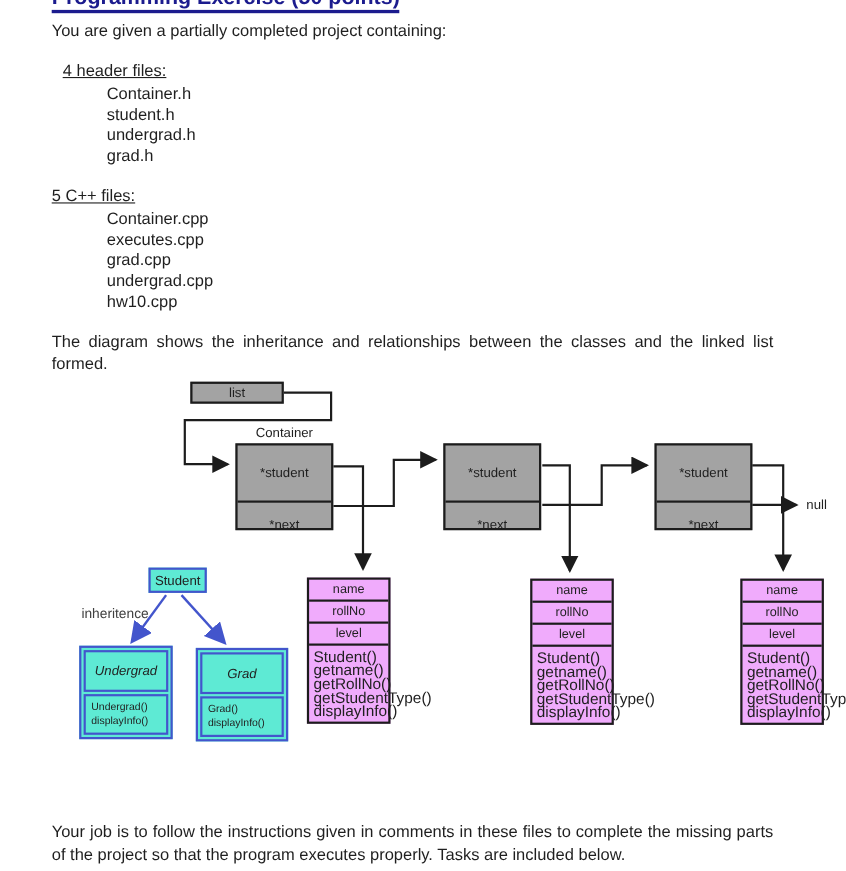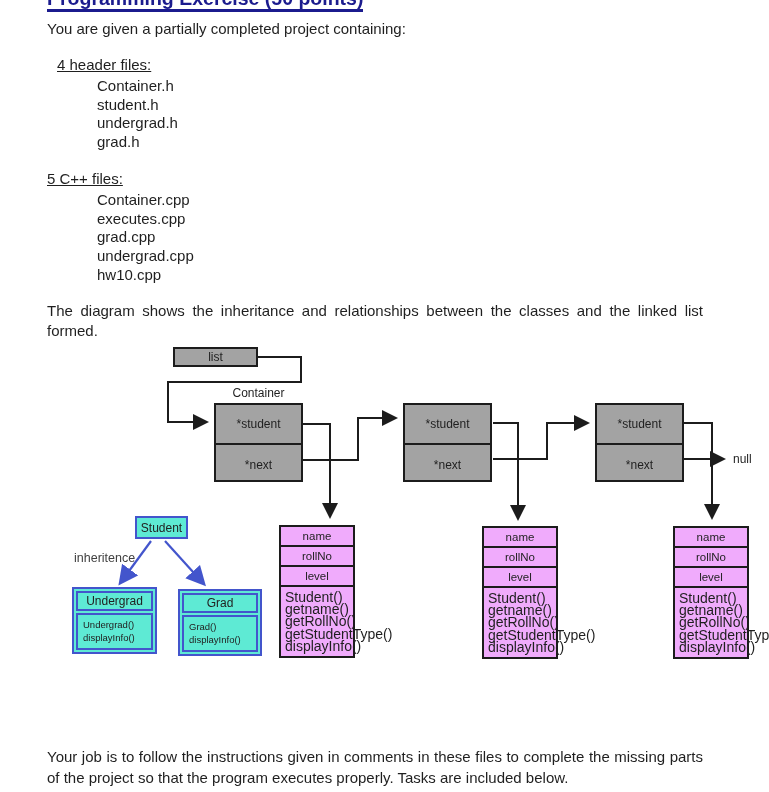--- a/index.html
+++ b/index.html
@@ -33,21 +33,21 @@
     left: 173px; top: 347px; width: 85px; height: 20px;
     display: flex; align-items: center; justify-content: center;
     font-size: 12px;
   }
   .container-label {
     left: 214px; top: 386px; width: 89px;
     text-align: center; font-size: 12px;
   }
   .node { width: 89px; height: 79px; }
   .node .cell {
-    height: 40px; display: flex; align-items: center; justify-content: center;
+    height: 52px; display: flex; align-items: center; justify-content: center;
     font-size: 12px;
   }
   .node .cell.first { border-bottom: 2px solid #1c1c1c; }
   .node .cell.second { height: 39px; }
   .null-label { left: 733px; top: 452px; font-size: 12px; }
 
   
   .sobj { width: 76px; border: 2px solid #1c1c1c; background: #f0abfc; }
   .sobj .field {
     height: 20px; border-bottom: 2px solid #1c1c1c;
@@ -59,23 +59,23 @@
   
   .bluebox { border: 2.5px solid #4355cc; background: #5eead4; }
   .student-class {
     left: 135px; top: 516px; width: 53px; height: 23px;
     display: flex; align-items: center; justify-content: center;
     font-size: 12px; color: #222;
   }
   .inheritance-label { left: 74px; top: 551px; font-size: 12.5px; color: #404040; }
   .classbox { padding: 2px; }
   .classbox .title {
-    border: 2px solid #4355cc; height: 20px;
-    display: flex; align-items: center; justify-content: center;
-    font-size: 12px; color: #222;
+    border: 2px solid #4355cc; height: 38px;
+    display: flex; align-items: center; justify-content: center;
+    font-size: 12px; color: #222; font-style: italic;
   }
   .classbox .methods {
     border: 2px solid #4355cc; margin-top: 2px;
     padding: 4px 2px 4px 5px; font-size: 9.5px; line-height: 12.5px; color: #222;
   }
   .undergrad-box { left: 72px;  top: 587px; width: 85px; }
   .grad-box      { left: 178px; top: 589px; width: 84px; }
 
   svg.connectors { left: 0; top: 0; pointer-events: none; }
 </style>

